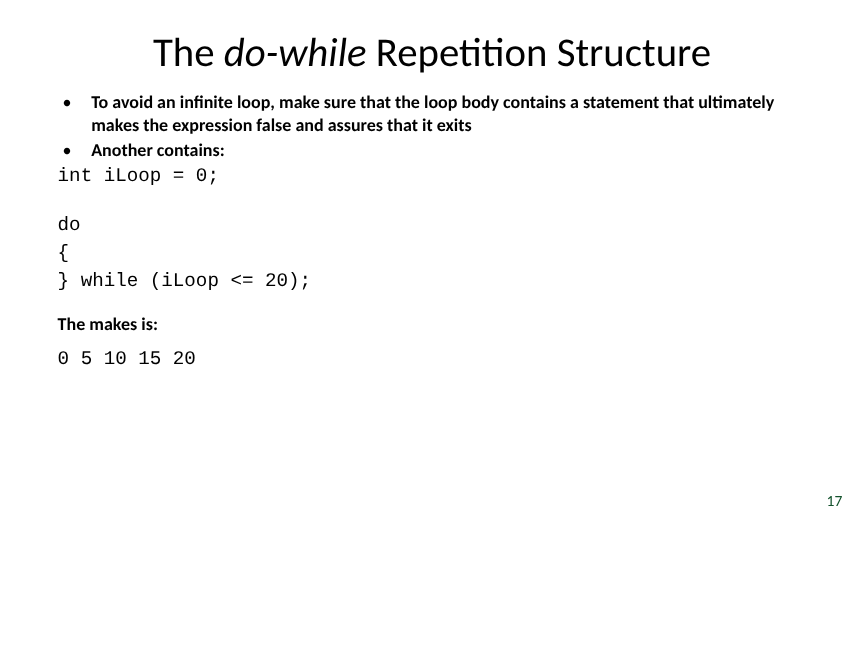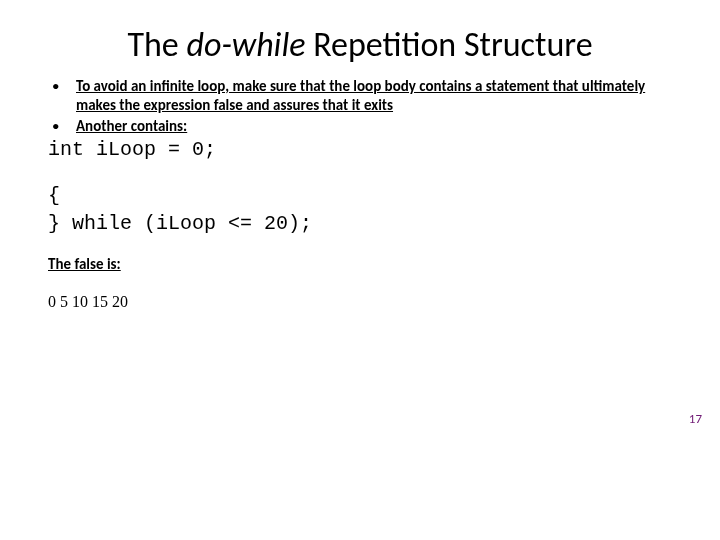--- a/index.html
+++ b/index.html
@@ -42,47 +42,46 @@
     width: 24px;
     flex: 0 0 24px;
     text-align: left;
     padding-left: 4px;
   }
   .bullet .text {
     flex: 1;
   }
   .bold {
     font-weight: 700;
-    text-decoration: underline;
   }
   .code {
     font-family: "Courier New", Courier, monospace;
-    font-size: 20px;
+    font-size: 16px;
     white-space: pre;
     line-height: 1.3;
     margin-top: 2px;
   }
   .code-indent {
     padding-left: 40px;
   }
   .gap {
     height: 18px;
   }
   .output {
-    font-family: Liberation Serif, serif;
+    font-family: Liberation Mono, monospace;
     font-size: 16px;
     white-space: pre;
-    margin-top: 18px;
+    margin-top: 8px;
   }
   .page-num {
     position: absolute;
     right: 18px;
     bottom: 14px;
     font-size: 13px;
-    color: #701a75;
+    color: #14532d;
   }
 </style>
 </head>
 <body>
 
 <div class="slide">
 
   <div class="title">
     <span>The </span><span class="italic">do-while</span><span> Repetition Structure</span>
   </div>
@@ -96,25 +95,26 @@
 
     <div class="bullet">
       <div class="dot">•</div>
       <div class="text bold">Another contains:</div>
     </div>
 
     <div class="code">int iLoop = 0;</div>
 
     <div class="gap"></div>
 
+    <div class="code">do</div>
     <div class="code">{</div>
     <div class="code">} while (iLoop &lt;= 20);</div>
 
     <div class="gap"></div>
 
-    <div class="bold">The false is:</div>
+    <div class="bold">The makes is:</div>
     <div class="output">0 5 10 15 20</div>
 
   </div>
 
   <div class="page-num">17</div>
 
 </div>
 
 </body></html>

